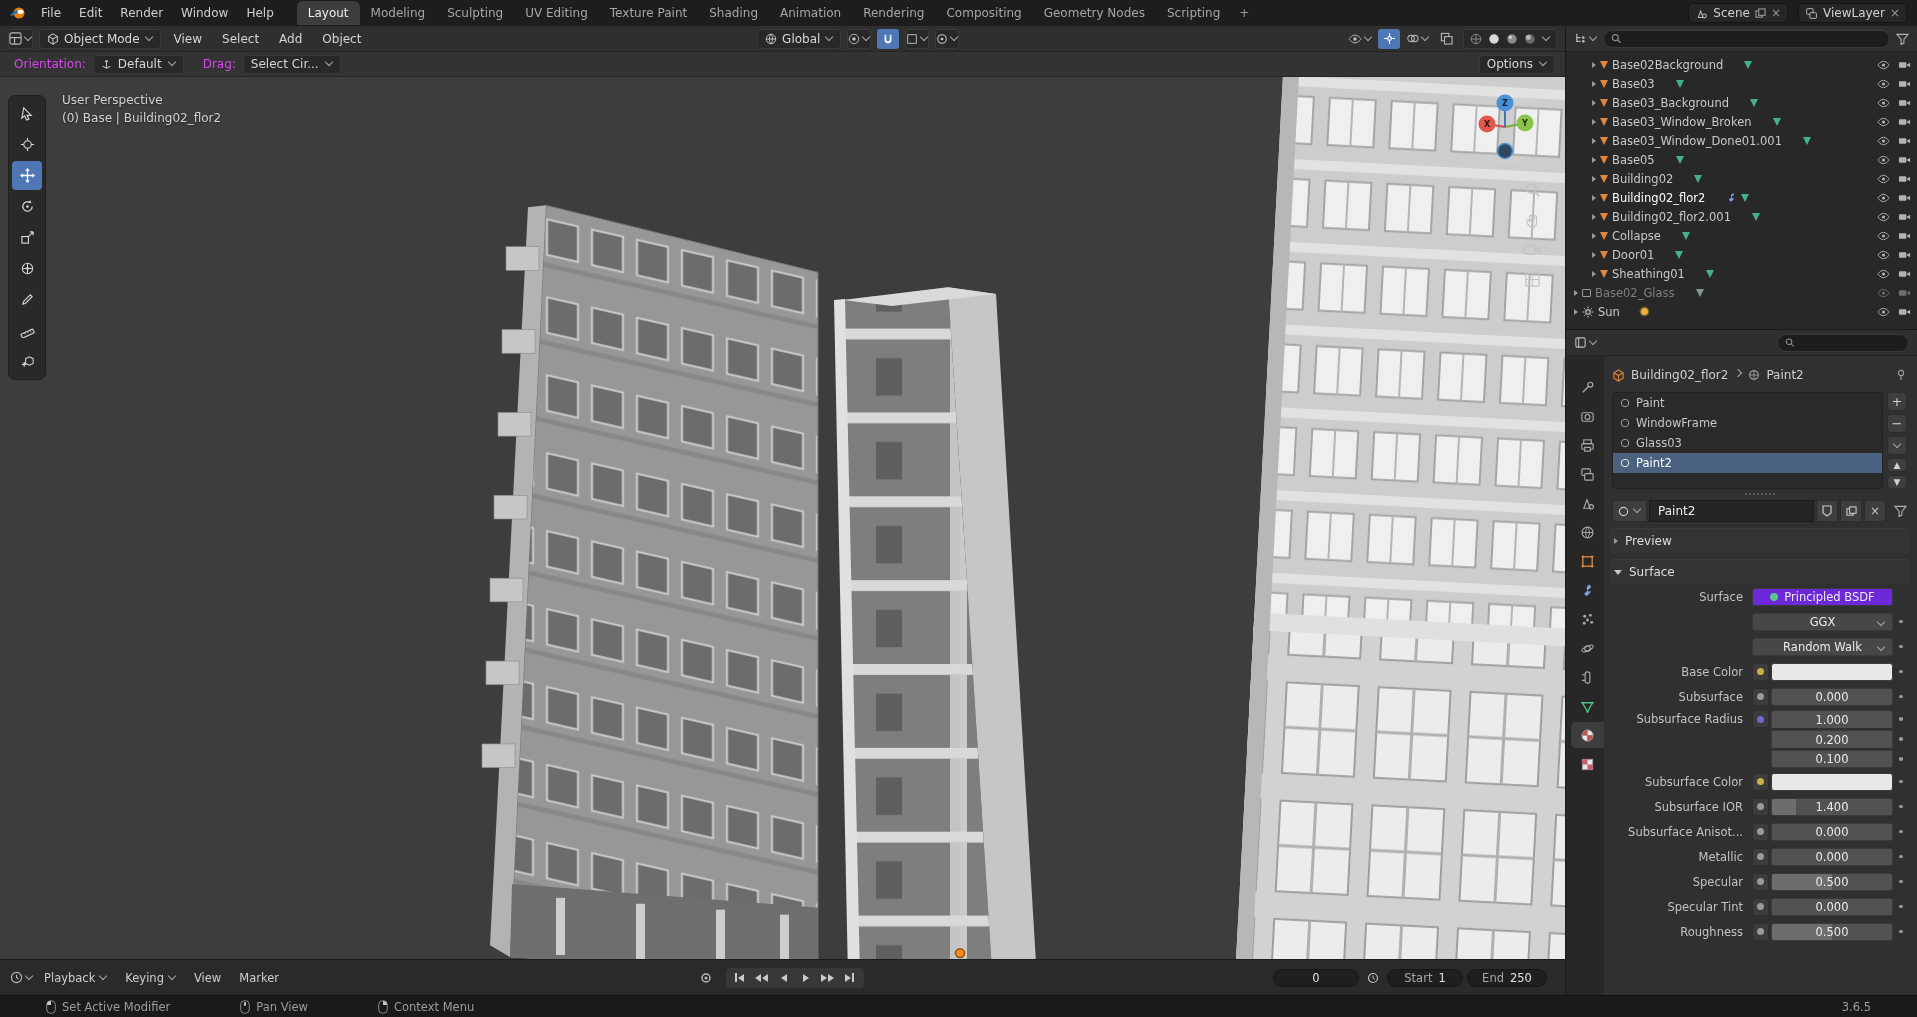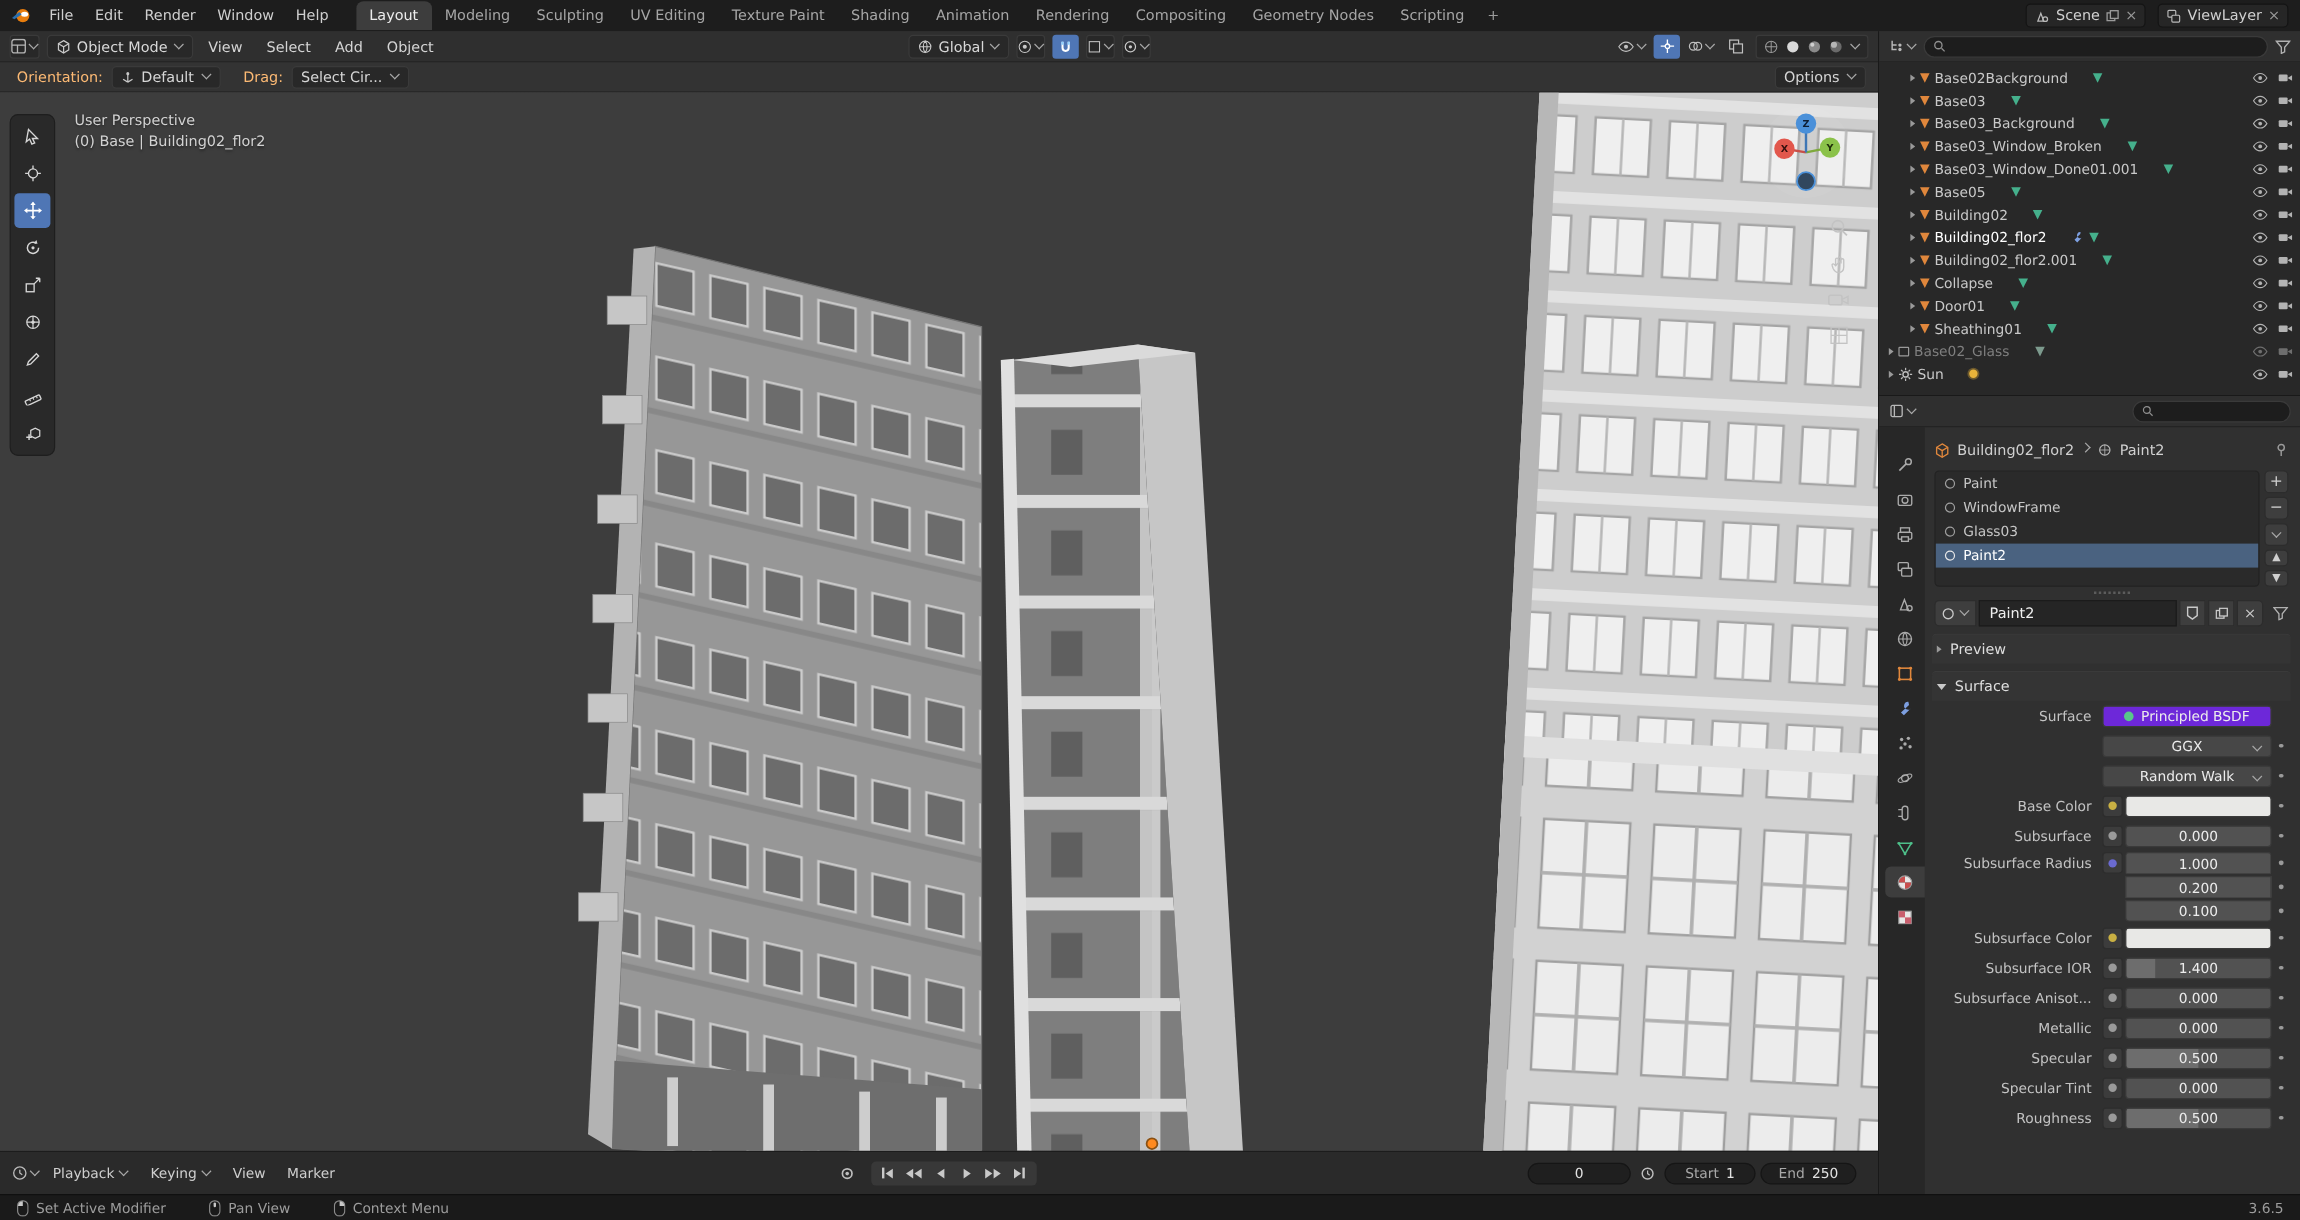--- a/index.html
+++ b/index.html
@@ -25,41 +25,41 @@
 
 .vph{height:26px;background:#2f2f2f;display:flex;align-items:center;gap:6px;padding:0 8px;border-bottom:1px solid #232323}
 .hwid{display:flex;align-items:center;gap:5px;background:#282828;border:1px solid #3a3a3a;border-radius:4px;height:20px;padding:0 7px}
 .hmenu{padding:2px 7px;color:#d4d4d4;border-radius:3px}
 .icb{height:20px;min-width:22px;display:flex;align-items:center;justify-content:center;gap:2px;border-radius:3px;background:transparent}
 .icb.grp{background:#282828;border:1px solid #3a3a3a}
 .icb.on{background:#4f76b5}
 .spacer{flex:1}
 
 .ts{height:25px;background:#333333;display:flex;align-items:center;gap:7px;padding:0 10px 0 14px;border-bottom:1px solid #262626}
-.ts .lbl{color:#fdba74}
+.ts .lbl{color:#d946ef}
 .tswid{display:flex;align-items:center;gap:6px;background:#282828;border:1px solid #3a3a3a;border-radius:4px;height:19px;padding:0 7px;color:#d6d6d6}
 
 .vp{position:relative;flex:1;background:linear-gradient(#404040,#3a3a3a);overflow:hidden}
 .vp-label{position:absolute;left:62px;top:14px;color:#d2d2d2;font-size:12px;line-height:18px;text-shadow:0 1px 2px rgba(0,0,0,.4)}
 .toolcol{position:absolute;left:8px;top:18px;width:38px;background:rgba(40,40,40,.95);border:1px solid #1e1e1e;border-radius:7px;padding:3px;display:flex;flex-direction:column;gap:2px}
 .toolbtn{height:29px;border-radius:4px;display:flex;align-items:center;justify-content:center}
 .toolbtn.active{background:#4f76b5}
 .gizmo{position:absolute;right:18px;top:6px}
 .navbtns{position:absolute;right:24px;top:104px;display:flex;flex-direction:column;gap:14px;align-items:center}
 
 .tl{height:36px;background:#2a2a2a;border-top:1px solid #1c1c1c;display:flex;align-items:center;gap:4px;padding:12px 10px;font-size:11.5px}
 .tlmenu{padding:2px 7px;color:#cfcfcf;display:flex;align-items:center;gap:4px}
 .transport{display:flex;align-items:center;gap:2px;background:#383838;border-radius:4px;padding:2px 4px;margin-left:6px}
 .tbtn{width:20px;height:16px;display:flex;align-items:center;justify-content:center;gap:1px;border-radius:3px}
 .tri-l{width:0;height:0;border-top:4.5px solid transparent;border-bottom:4.5px solid transparent;border-right:6px solid #c9c9c9}
 .tri-r{width:0;height:0;border-top:4.5px solid transparent;border-bottom:4.5px solid transparent;border-left:6px solid #c9c9c9}
 .vbar{width:2px;height:9px;background:#c9c9c9}
 .numf{height:18px;background:#1f1f1f;border:1px solid #151515;border-radius:9px;display:flex;align-items:center;justify-content:center;gap:6px;color:#e2e2e2;padding:0 10px}
 
-.status{height:22px;background:#1a1a1a;display:flex;align-items:center;gap:36px;padding:0 14px;color:#9d9d9d;font-size:11.5px;border-top:1px solid #101010}
+.status{height:22px;background:#1a1a1a;display:flex;align-items:center;gap:70px;padding:0 46px;color:#9d9d9d;font-size:11.5px;border-top:1px solid #101010}
 .sitem{display:flex;align-items:center;gap:6px}
 
 .outliner{height:304px;display:flex;flex-direction:column;border-bottom:1px solid #191919}
 .olh{height:26px;background:#2f2f2f;display:flex;align-items:center;gap:6px;padding:0 8px;border-bottom:1px solid #232323}
 .search{flex:1;height:18px;background:#1d1d1d;border:1px solid #3a3a3a;border-radius:9px;display:flex;align-items:center;gap:5px;padding:0 7px;color:#9a9a9a}
 .search input{background:transparent;border:0;outline:0;color:#ddd;width:100%;font:inherit}
 .olbody{flex:1;background:#282828;padding:3px 2px 0 4px;overflow:hidden}
 .olrow{height:19px;display:flex;align-items:center;gap:4px;padding:0 4px;color:#c9c9c9;font-size:11.5px;white-space:nowrap}
 .olrow .name{margin-right:17px}
 .olrow.activeobj .name{color:#fff}

